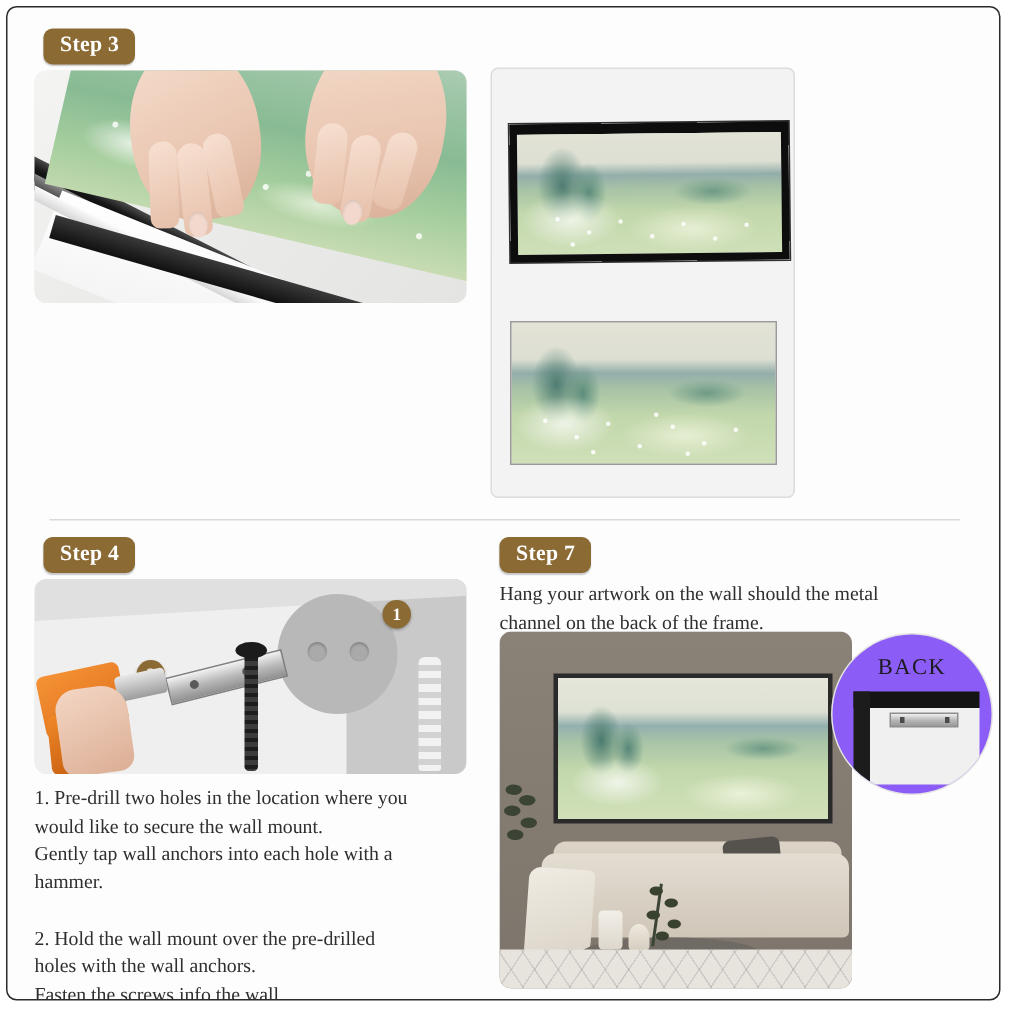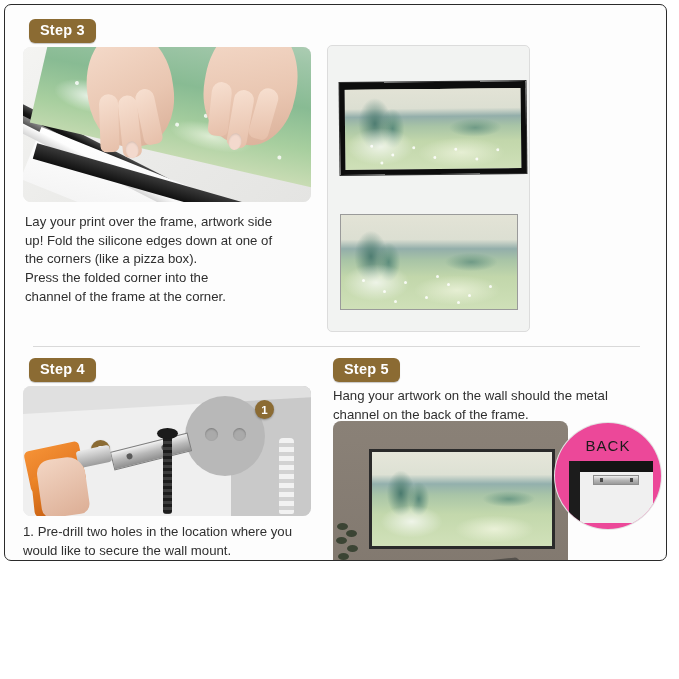--- a/index.html
+++ b/index.html
@@ -12,26 +12,27 @@
     height: 679px;
     font-family: "Liberation Sans", sans-serif;
     overflow: hidden;
   }
 
   .page {
     position: absolute;
     left: 4px;
     top: 4px;
     width: 663px;
-    height: 557px;
+    height: 663px;
     border: 1px solid #2b2b2b;
     border-radius: 7px;
     background: #fdfdfd;
     box-sizing: border-box;
     overflow: hidden;
+    font-family: Liberation Serif, serif;
   }
 
   
   .step-badge {
     display: inline-block;
     background: #8b6b33;
     color: #ffffff;
     font-size: 14.5px;
     font-weight: bold;
     letter-spacing: 0.2px;
@@ -314,21 +315,21 @@
   .s5-sideplant {
     position: absolute; left: 2px; top: 100px; width: 24px; height: 48px;
   }
   .s5-sideplant i {
     position: absolute; width: 11px; height: 7px; border-radius: 50%; background: #3b4434;
   }
 
   
   #callout-back {
     position: absolute; left: 230px; top: 72px; width: 106px; height: 106px;
-    border-radius: 50%; background: #ec4899; overflow: hidden;
+    border-radius: 50%; background: #8b5cf6; overflow: hidden;
     box-shadow: 0 0 0 1px #e3e3e3;
   }
   #callout-back .back-label {
     position: absolute; left: 0; right: 0; top: 14px; text-align: center;
     font-size: 15px; letter-spacing: 1px; color: #1b1b1b;
   }
   .back-frame-top {
     position: absolute; left: 14px; top: 38px; width: 84px; height: 11px;
     background: #141414;
   }
@@ -389,25 +390,20 @@
       </div>
       <div class="hand right">
         <div class="finger" style="left:10px;top:66px;width:20px;height:54px;transform:rotate(-4deg)"></div>
         <div class="finger" style="left:32px;top:70px;width:20px;height:58px;transform:rotate(0deg)"></div>
         <div class="finger" style="left:54px;top:64px;width:20px;height:52px;transform:rotate(6deg)"></div>
         <div class="nail" style="left:34px;top:114px"></div>
       </div>
     </div>
 
     <div id="text-step3-left">
-      <div class="body-text">Lay your print over the frame, artwork side
-up! Fold the silicone edges down at one of
-the corners (like a pizza box).
-Press the folded corner into the
-channel of the frame at the corner.</div>
     </div>
 
     <div id="panel-step3-right">
       <div class="mini-art" id="mini-art-top">
         <div class="mini-specks">
           <i style="left:14%;top:70%"></i>
             <i style="left:26%;top:80%"></i>
           <i style="left:38%;top:72%"></i>
             <i style="left:50%;top:84%"></i>
           <i style="left:62%;top:74%"></i>
@@ -471,21 +467,21 @@
 Gently tap wall anchors into each hole with a
 hammer.
 
 2. Hold the wall mount over the pre-drilled
 holes with the wall anchors.
 Fasten the screws info the wall
 anchors to secure the wall mount.</div>
   </div>
 
   <div class="section" id="section-step5">
-    <div class="step-badge" id="badge-step5">Step 5</div>
+    <div class="step-badge" id="badge-step5">Step 7</div>
 
     <div class="body-text" id="text-step5">Hang your artwork on the wall should the metal
 channel on the back of the frame.</div>
 
     <div class="photo" id="photo-step5">
       <div class="s5-wall"></div>
 
       <div class="s5-frame">
         <div class="s5-art"></div>
       </div>

